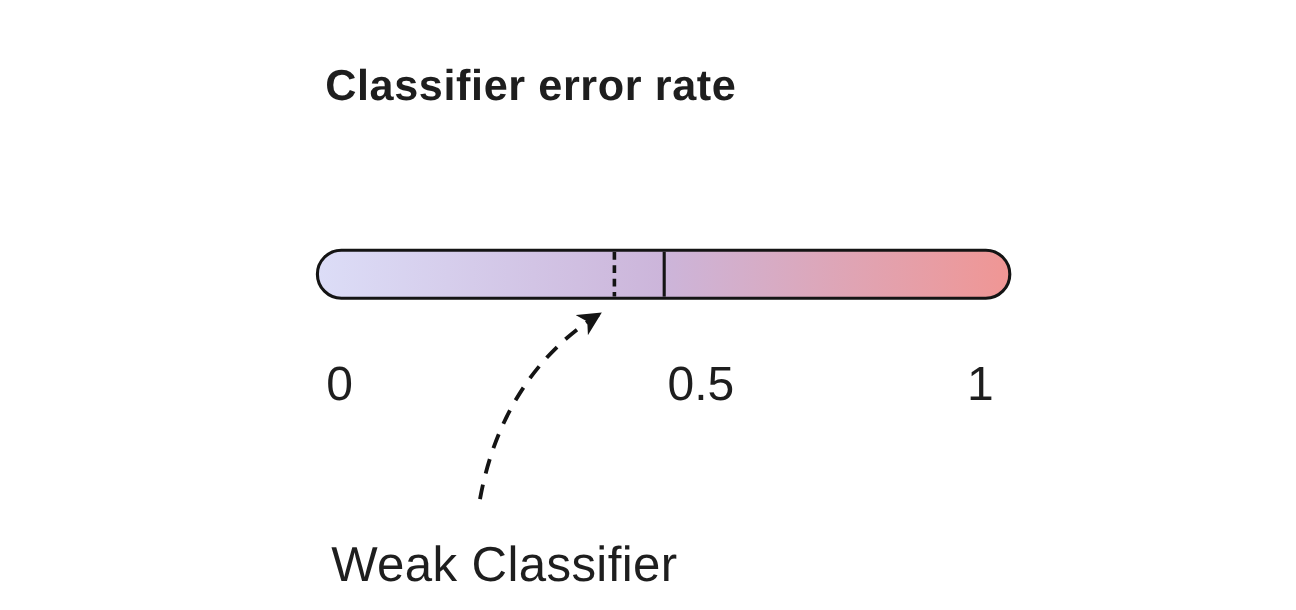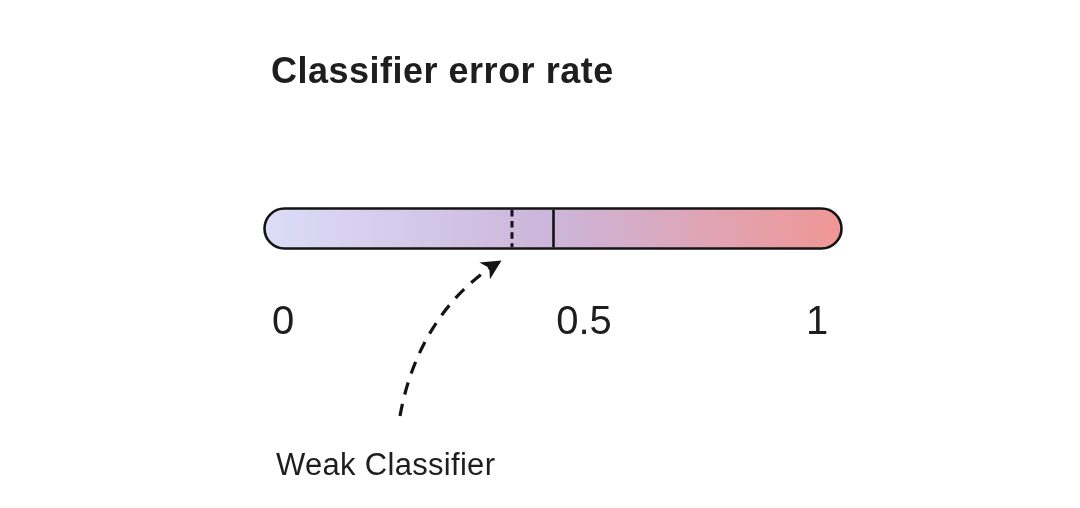--- a/index.html
+++ b/index.html
@@ -40,21 +40,21 @@
     line-height: 46px;
     white-space: nowrap;
   }
   .tick-0   { left: 283px; }
   .tick-05  { left: 544px; margin-left: 40px; }
   .tick-1   { left: 817px; }
   .annotation {
     position: absolute;
     left: 276px;
     top: 447px;
-    font-size: 31px;
+    font-size: 41px;
     font-weight: 300;
     letter-spacing: 0.3px;
     white-space: nowrap;
   }
 </style>
 </head>
 <body>
 
 <div class="canvas">
 

